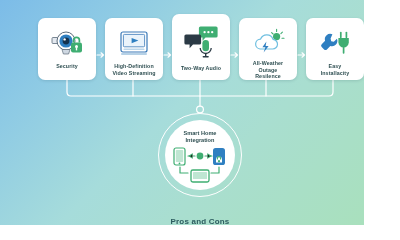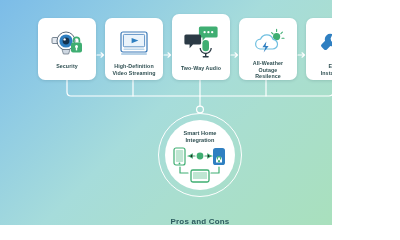--- a/index.html
+++ b/index.html
@@ -1,21 +1,21 @@
 <!DOCTYPE html>
 <html><head>
 <meta charset="utf-8">
 <style>
   html,body{margin:0;padding:0;}
   body{
     width:400px;height:225px;overflow:hidden;
     font-family:"Liberation Sans", sans-serif;
   }
   #stage{
-    position:relative;width:332px;height:225px;overflow:hidden;
+    position:relative;width:364px;height:225px;overflow:hidden;
     background:
       linear-gradient(135deg,#7cbce8 0%, #8fcbe4 22%, #a6dcdb 48%, #a9ded0 66%, #a9e0bd 100%);
   }
   .bus{position:absolute;left:0;top:0;width:400px;height:225px;}
   .card{
     position:absolute;
     background:#ffffff;
     border-radius:7px;
     box-shadow:0 1px 3px rgba(40,80,90,.18);
     display:flex;flex-direction:column;align-items:center;justify-content:flex-start;

